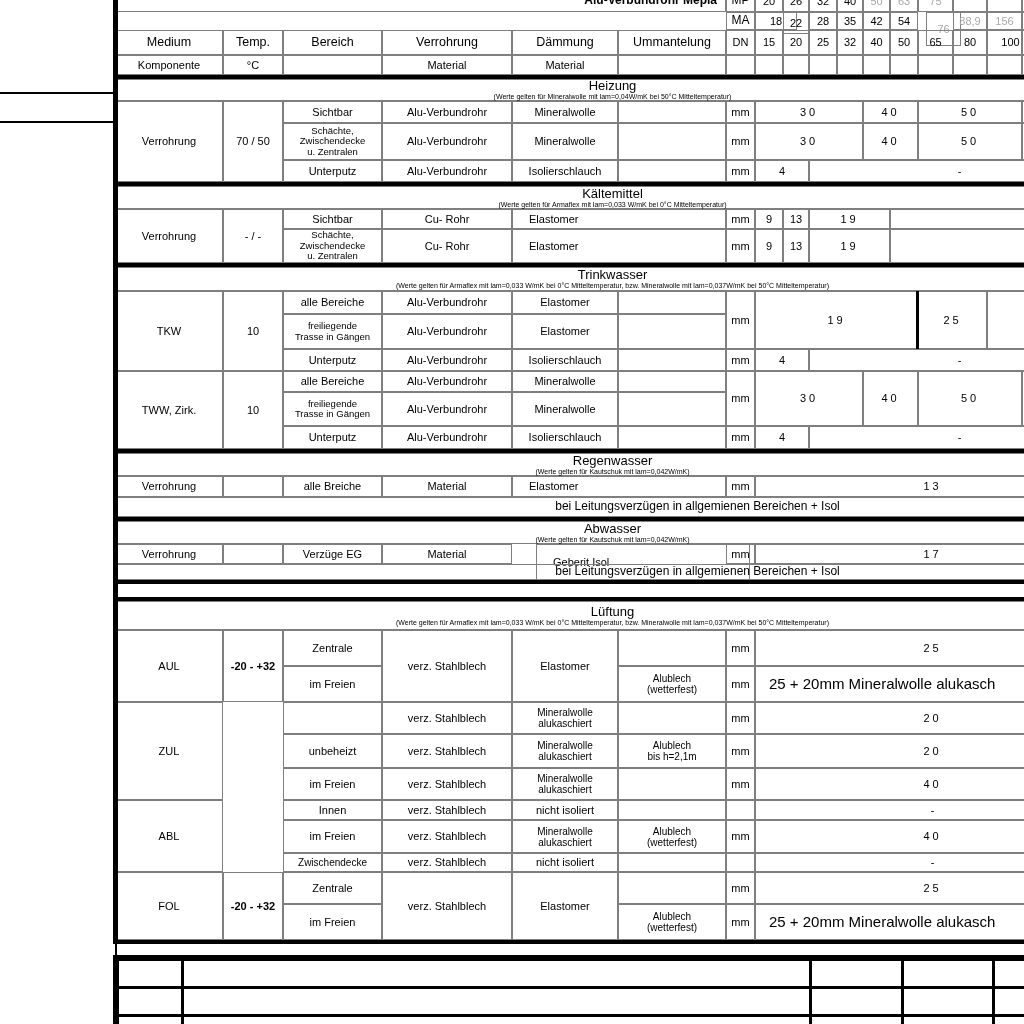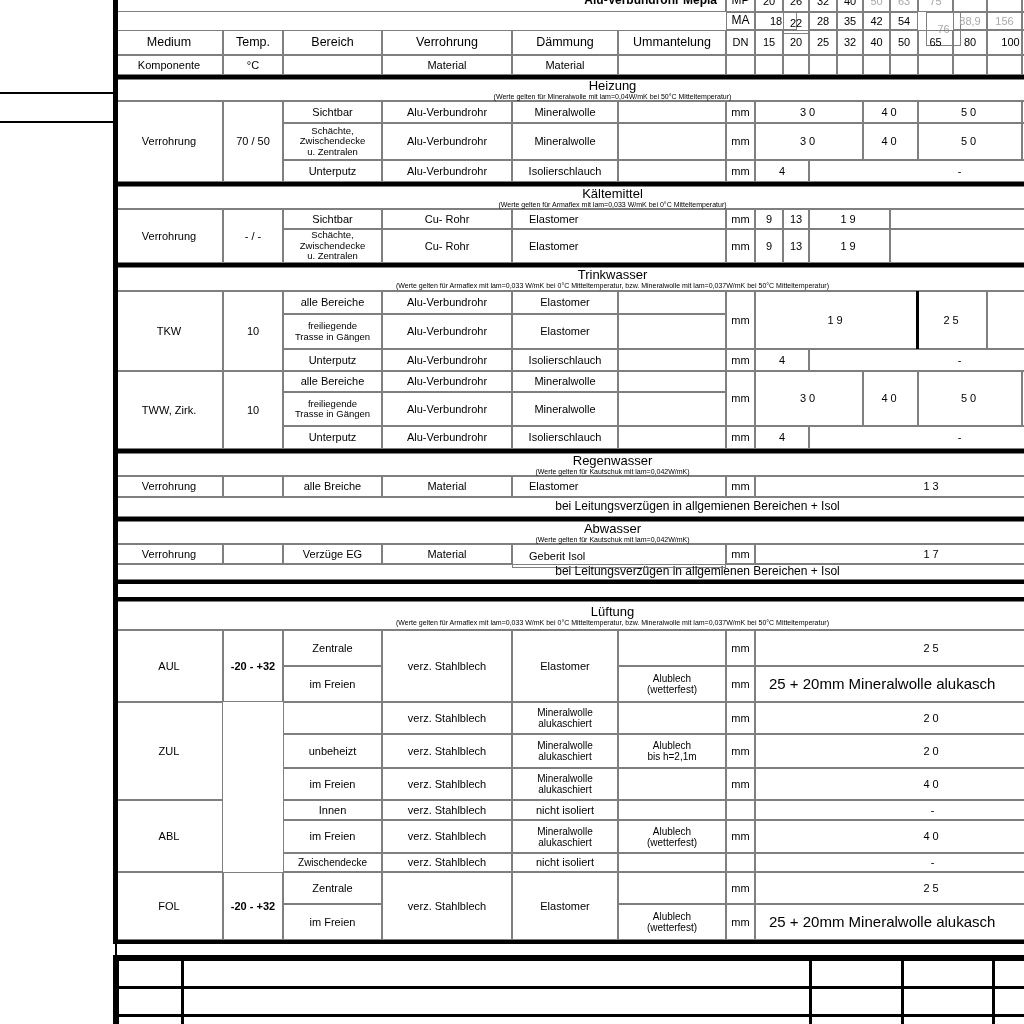--- a/index.html
+++ b/index.html
@@ -205,21 +205,21 @@
     <div class="c sp" style="left: 755px; top: 476px; width: 355px; height: 21px;">13</div>
     <div class="c n" style="left: 115px; top: 497px; width: 995px; height: 20px;">bei Leitungsverzügen in allgemienen Bereichen + Isol</div>
     <div class="ttl" style="left: 115px; top: 521px; width: 995px; height: 23px;">
       <div class="t1">Abwasser</div>
       <div class="t2">(Werte gelten für Kautschuk mit lam=0,042W/mK)</div>
     </div>
     <div class="c" style="left: 115px; top: 544px; width: 108px; height: 20px;">Verrohrung</div>
     <div class="c" style="left: 223px; top: 544px; width: 60px; height: 20px;"></div>
     <div class="c" style="left: 283px; top: 544px; width: 99px; height: 20px;">Verzüge EG</div>
     <div class="c" style="left: 382px; top: 544px; width: 130px; height: 20px;">Material</div>
-    <div class="c l" style="left: 512px; top: 544px; width: 214px; height: 24px;">Geberit Isol</div>
+    <div class="c l" style="left: 536px; top: 544px; width: 214px; height: 36px;">Geberit Isol</div>
     <div class="c" style="left: 726px; top: 544px; width: 29px; height: 20px;">mm</div>
     <div class="c sp" style="left: 755px; top: 544px; width: 355px; height: 20px;">17</div>
     <div class="c n" style="left: 115px; top: 564px; width: 995px; height: 16px;">bei Leitungsverzügen in allgemienen Bereichen + Isol</div>
     <div class="ttl" style="left: 115px; top: 601px; width: 995px; height: 29px;">
       <div class="t1">Lüftung</div>
       <div class="t2">(Werte gelten für Armaflex mit lam=0,033 W/mK bei 0°C Mitteltemperatur, bzw. Mineralwolle mit lam=0,037W/mK bei 50°C Mitteltemperatur)</div>
     </div>
     <div class="c" style="left: 115px; top: 630px; width: 108px; height: 72px;">AUL</div>
     <div class="c b" style="left: 223px; top: 630px; width: 60px; height: 72px;">-20 - +32</div>
     <div class="c" style="left: 283px; top: 630px; width: 99px; height: 36px;">Zentrale</div>

